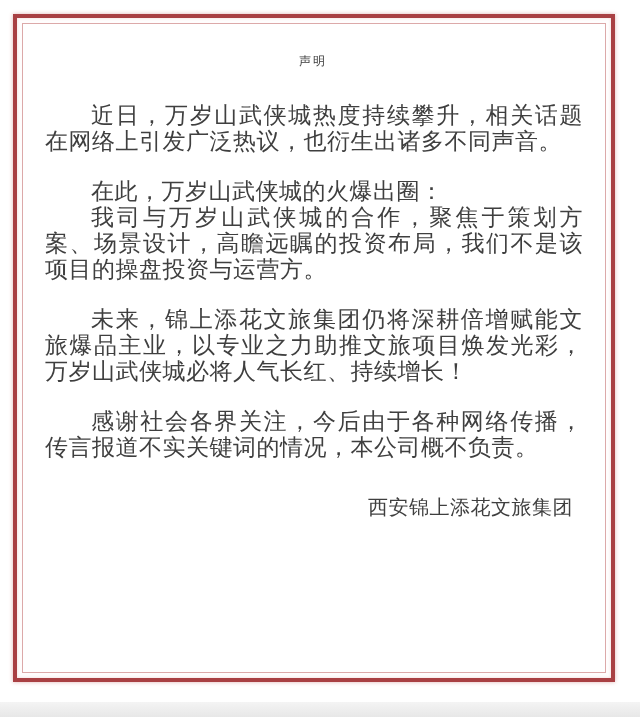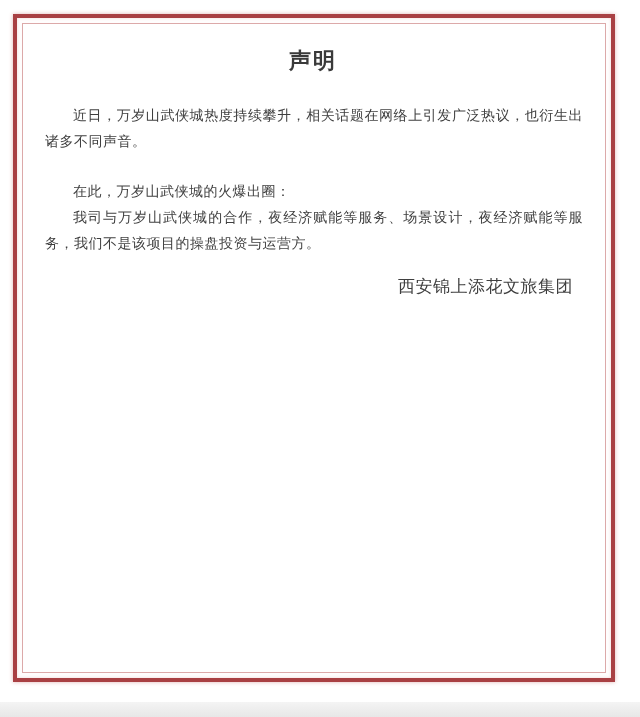--- a/index.html
+++ b/index.html
@@ -35,50 +35,50 @@
     bottom: 5px;
     border: 1px solid #dca9a9;
     background: #ffffff;
     box-sizing: border-box;
     padding: 24px 18px 20px 16px;
     overflow: hidden;
   }
 
   .doc-title {
     text-align: center;
-    font-size: 22px;
-    font-weight: bold;
+    font-size: 12px;
+    font-weight: normal;
     color: #3a3a3a;
     letter-spacing: 2px;
     line-height: 26px;
     margin: 0 0 0 0;
   }
 
   .para {
-    font-size: 14px;
+    font-size: 23px;
     line-height: 26px;
     color: #3f3f3f;
     text-indent: 2em;
     text-align: justify;
     letter-spacing: 0.5px;
     margin: 24px 4px 0 6px;
   }
   .para.first {
     margin-top: 28px;
   }
   .para.no-gap {
     margin-top: 0;
   }
 
   .signature-block {
-    margin-top: 18px;
+    margin-top: 34px;
     padding-right: 14px;
     text-align: right;
     color: #3f3f3f;
-    font-size: 17px;
+    font-size: 20px;
     line-height: 26px;
     letter-spacing: 0.5px;
   }
 
   .footer-strip {
     position: absolute;
     left: 0;
     bottom: 0;
     width: 640px;
     height: 15px;
@@ -90,24 +90,26 @@
 
 <div class="doc-frame">
   <div class="doc-frame-inner">
 
     <div class="doc-title">声明</div>
 
     <p class="para first">近日，万岁山武侠城热度持续攀升，相关话题在网络上引发广泛热议，也衍生出诸多不同声音。</p>
 
     <p class="para">在此，万岁山武侠城的火爆出圈：</p>
 
-    <p class="para no-gap">我司与万岁山武侠城的合作，夜经济赋能等服务、场景设计，夜经济赋能等服务，我们不是该项目的操盘投资与运营方。</p>
+    <p class="para no-gap">我司与万岁山武侠城的合作，聚焦于策划方案、场景设计，高瞻远瞩的投资布局，我们不是该项目的操盘投资与运营方。</p>
 
 
+    <p class="para">未来，锦上添花文旅集团仍将深耕倍增赋能文旅爆品主业，以专业之力助推文旅项目焕发光彩，万岁山武侠城必将人气长红、持续增长！</p>
 
+    <p class="para">感谢社会各界关注，今后由于各种网络传播，传言报道不实关键词的情况，本公司概不负责。</p>
 
     <div class="signature-block">
       <div>西安锦上添花文旅集团</div>
 
     </div>
 
   </div>
 </div>
 
 <div class="footer-strip"></div>

